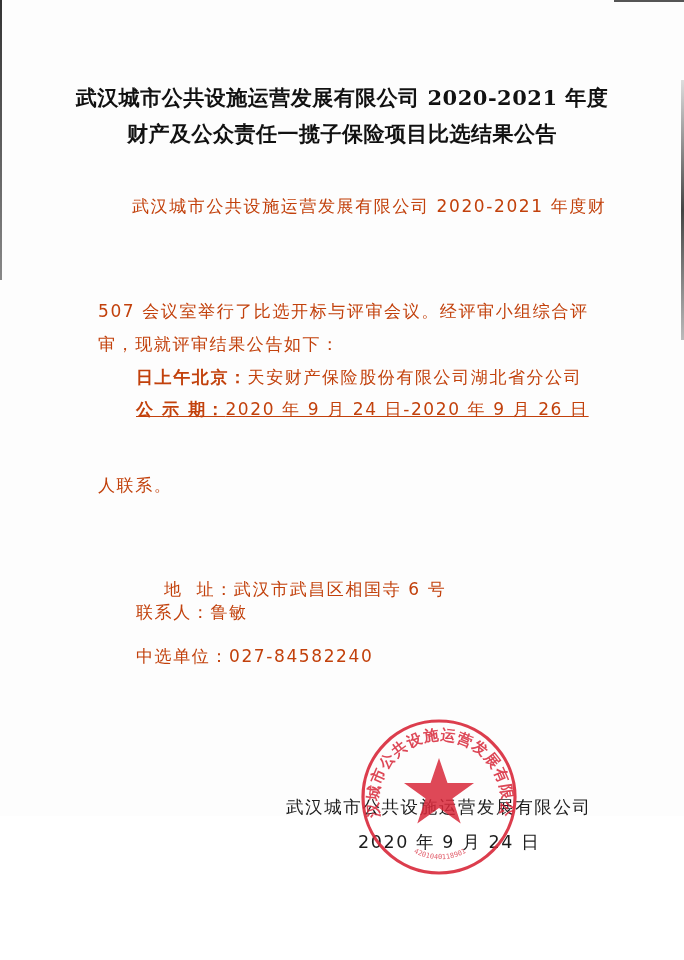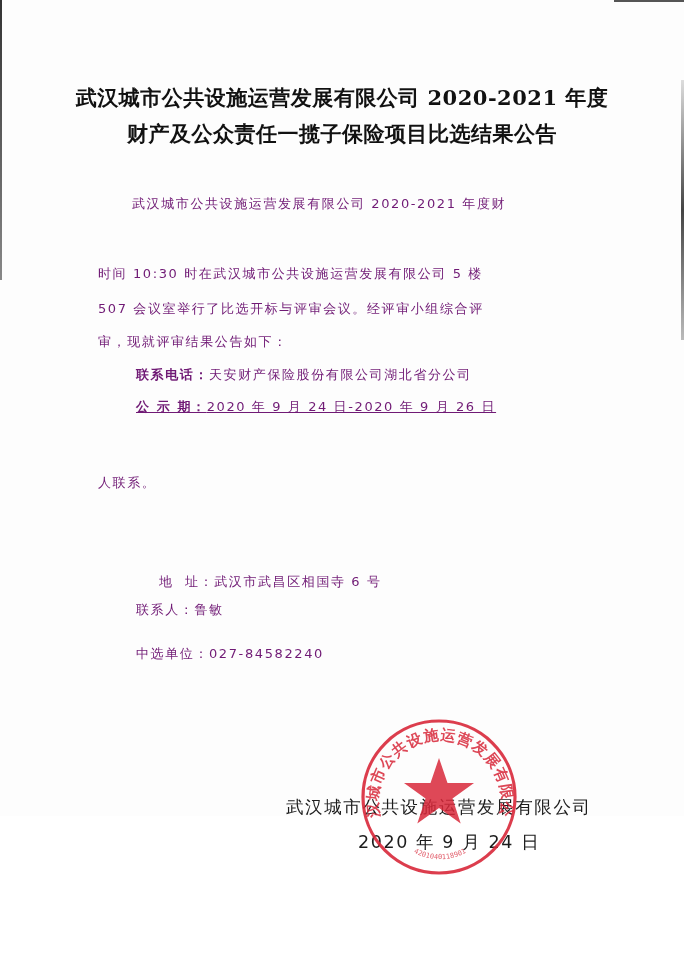--- a/index.html
+++ b/index.html
@@ -46,22 +46,22 @@
     font-size: 21px;
     letter-spacing: 0.5px;
     color: #111;
   }
   .title.l1 { top: 84px; }
   .title.l2 { top: 120px; }
 
   .line {
     position: absolute;
     font-family: "DejaVu Sans", "Liberation Sans", sans-serif;
-    font-size: 13px;
-    color: #701a75;
+    font-size: 17px;
+    color: #c2410c;
     white-space: nowrap;
     letter-spacing: 1.6px;
   }
   .kv-label {
     font-weight: bold;
   }
   .seal {
     position: absolute;
     left: 358px;
     top: 716px;
@@ -83,26 +83,25 @@
 
 <div class="page">
   <div class="edge-left"></div>
   <div class="edge-right"></div>
   <div class="edge-top-right"></div>
 
   <div class="title l1">武汉城市公共设施运营发展有限公司 2020-2021 年度</div>
   <div class="title l2">财产及公众责任一揽子保险项目比选结果公告</div>
 
   <div class="line" style="left:132px; top:195px;">武汉城市公共设施运营发展有限公司 2020-2021 年度财</div>
-  <div class="line" style="left:98px; top:265px;">时间 10:30 时在武汉城市公共设施运营发展有限公司 5 楼</div>
   <div class="line" style="left:98px; top:300px;">507 会议室举行了比选开标与评审会议。经评审小组综合评</div>
   <div class="line" style="left:98px; top:333px;">审，现就评审结果公告如下：</div>
 
   <div class="line" style="left:136px; top:366px;">
-    <span class="kv-label">联系电话：</span><span>天安财产保险股份有限公司湖北省分公司</span>
+    <span class="kv-label">日上午北京：</span><span>天安财产保险股份有限公司湖北省分公司</span>
   </div>
   <div class="line" style="left:136px; top:398px;text-decoration:underline;">
     <span class="kv-label">公 示 期：</span><span>2020 年 9 月 24 日-2020 年 9 月 26 日</span>
   </div>
 
   <div class="line" style="left:98px; top:474px;">人联系。</div>
 
   <div class="line" style="left:136px; top:558px; white-space:pre;">
     <span>地  址：</span><span>武汉市武昌区相国寺 6 号</span>
   </div>

